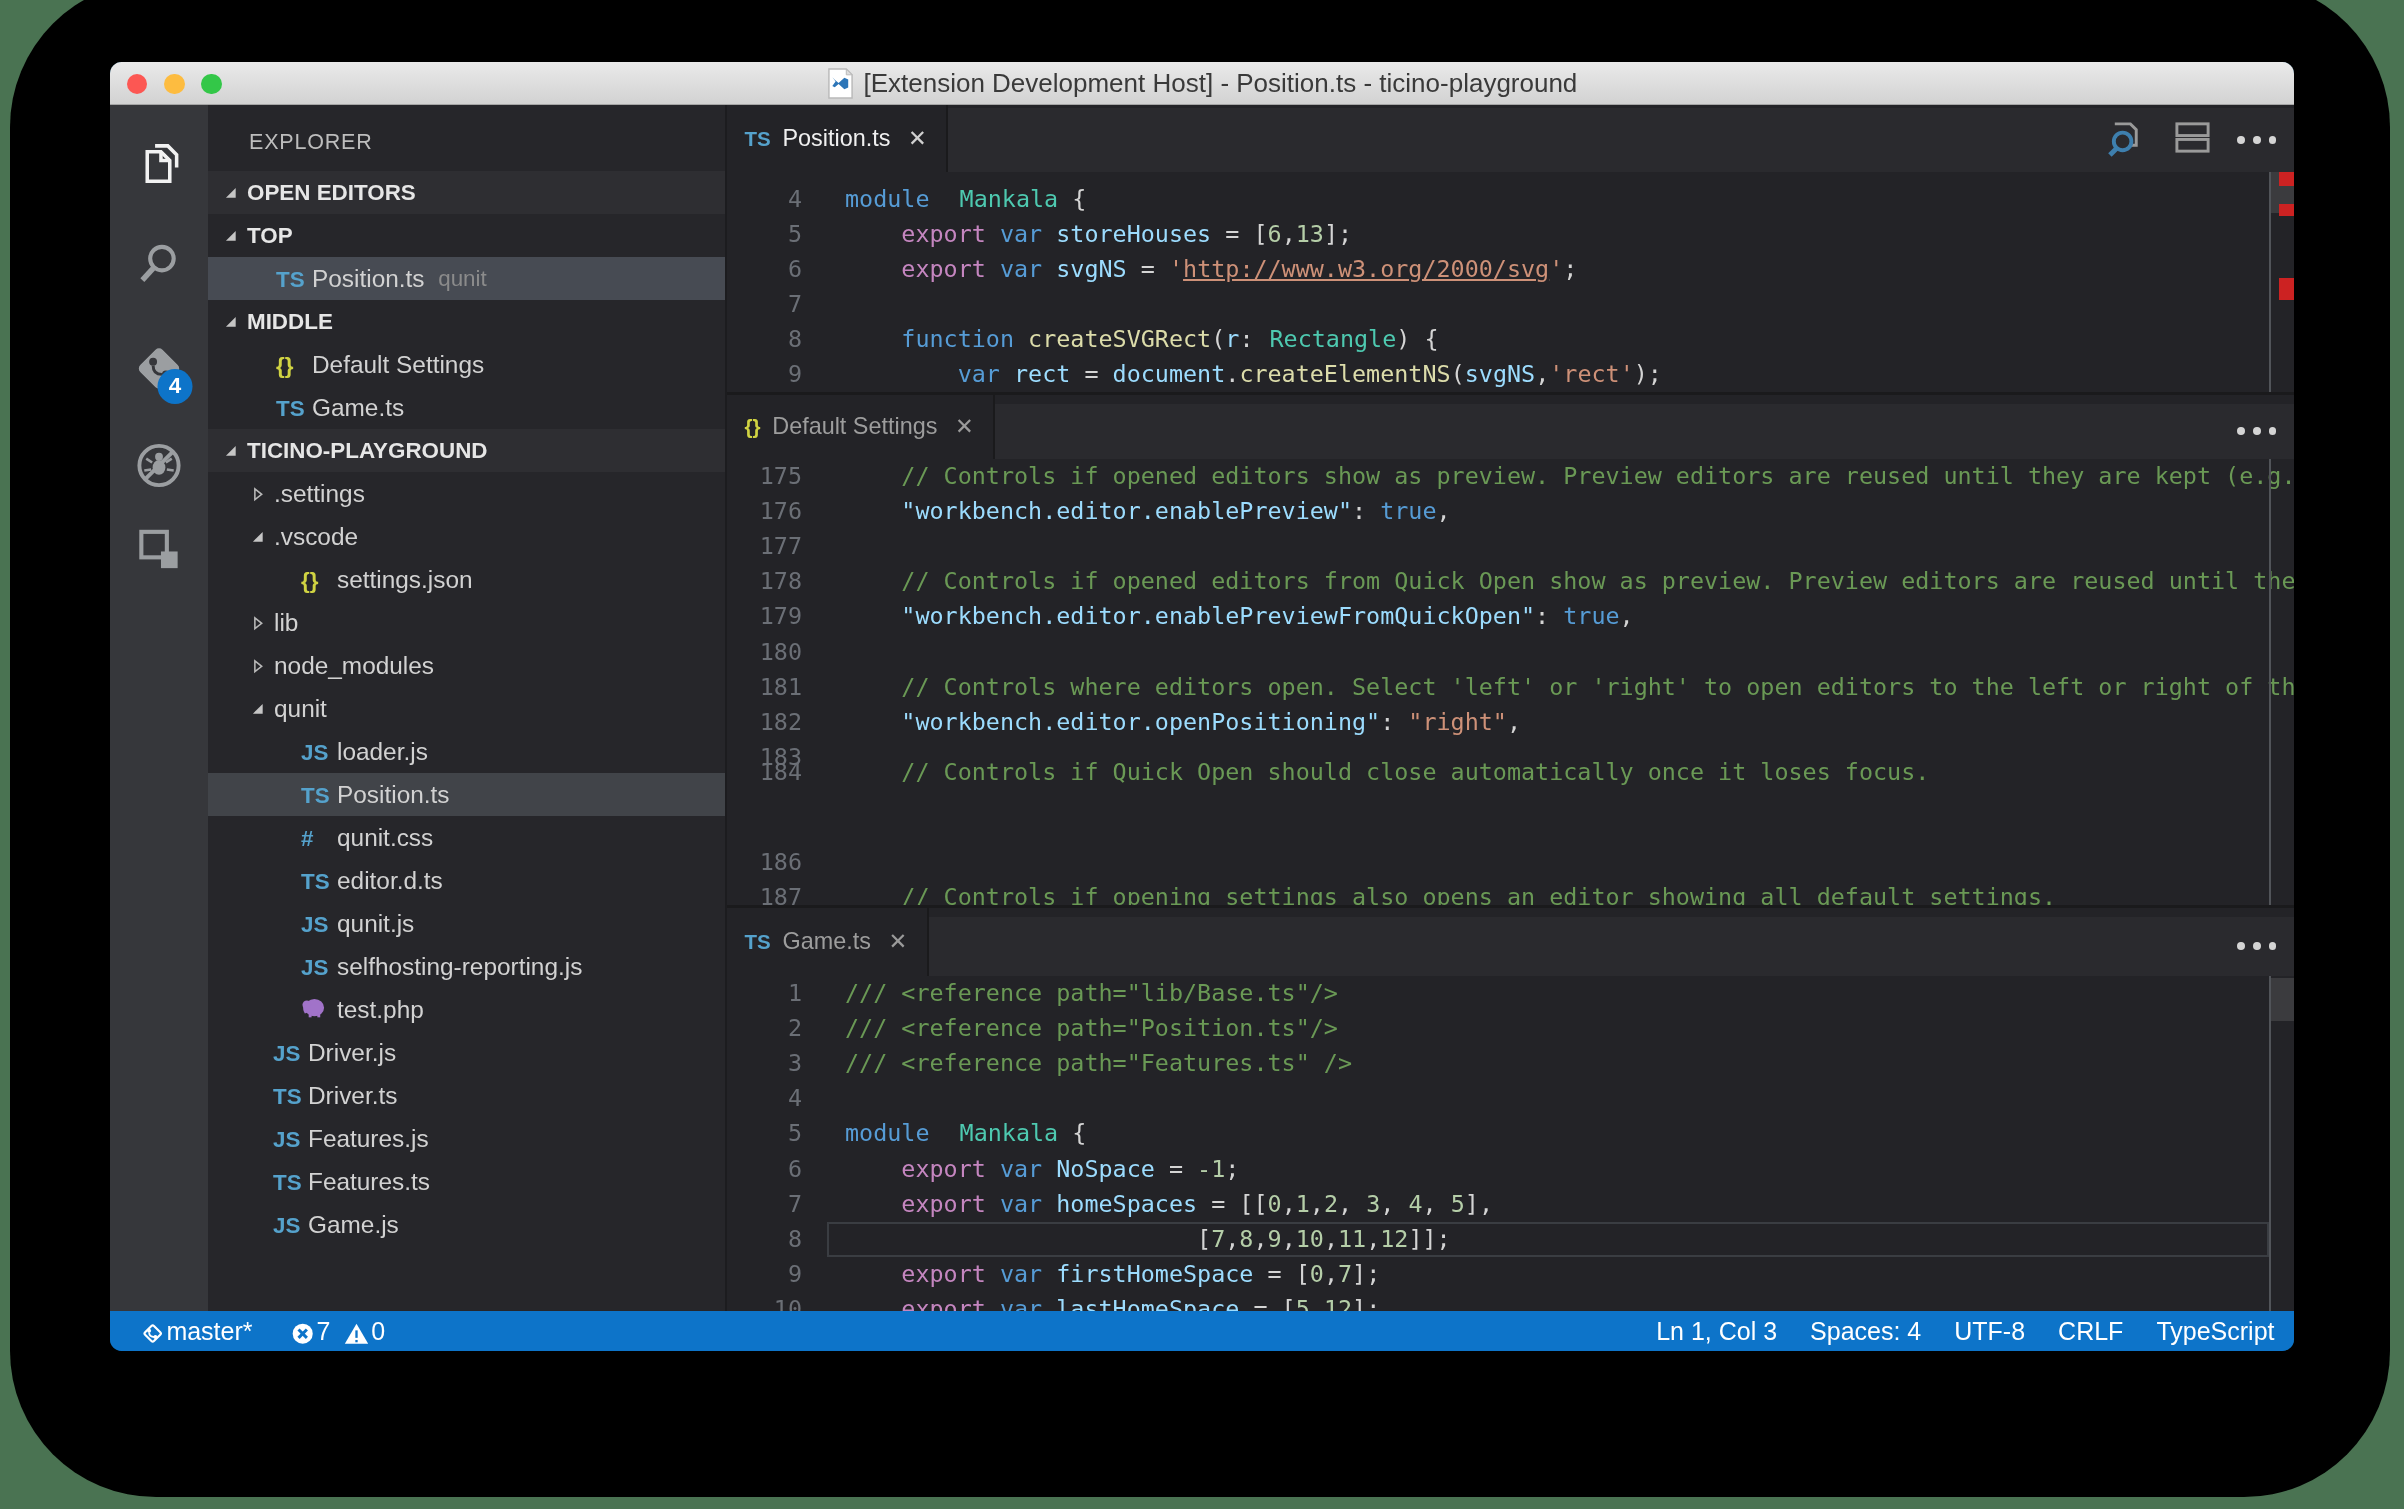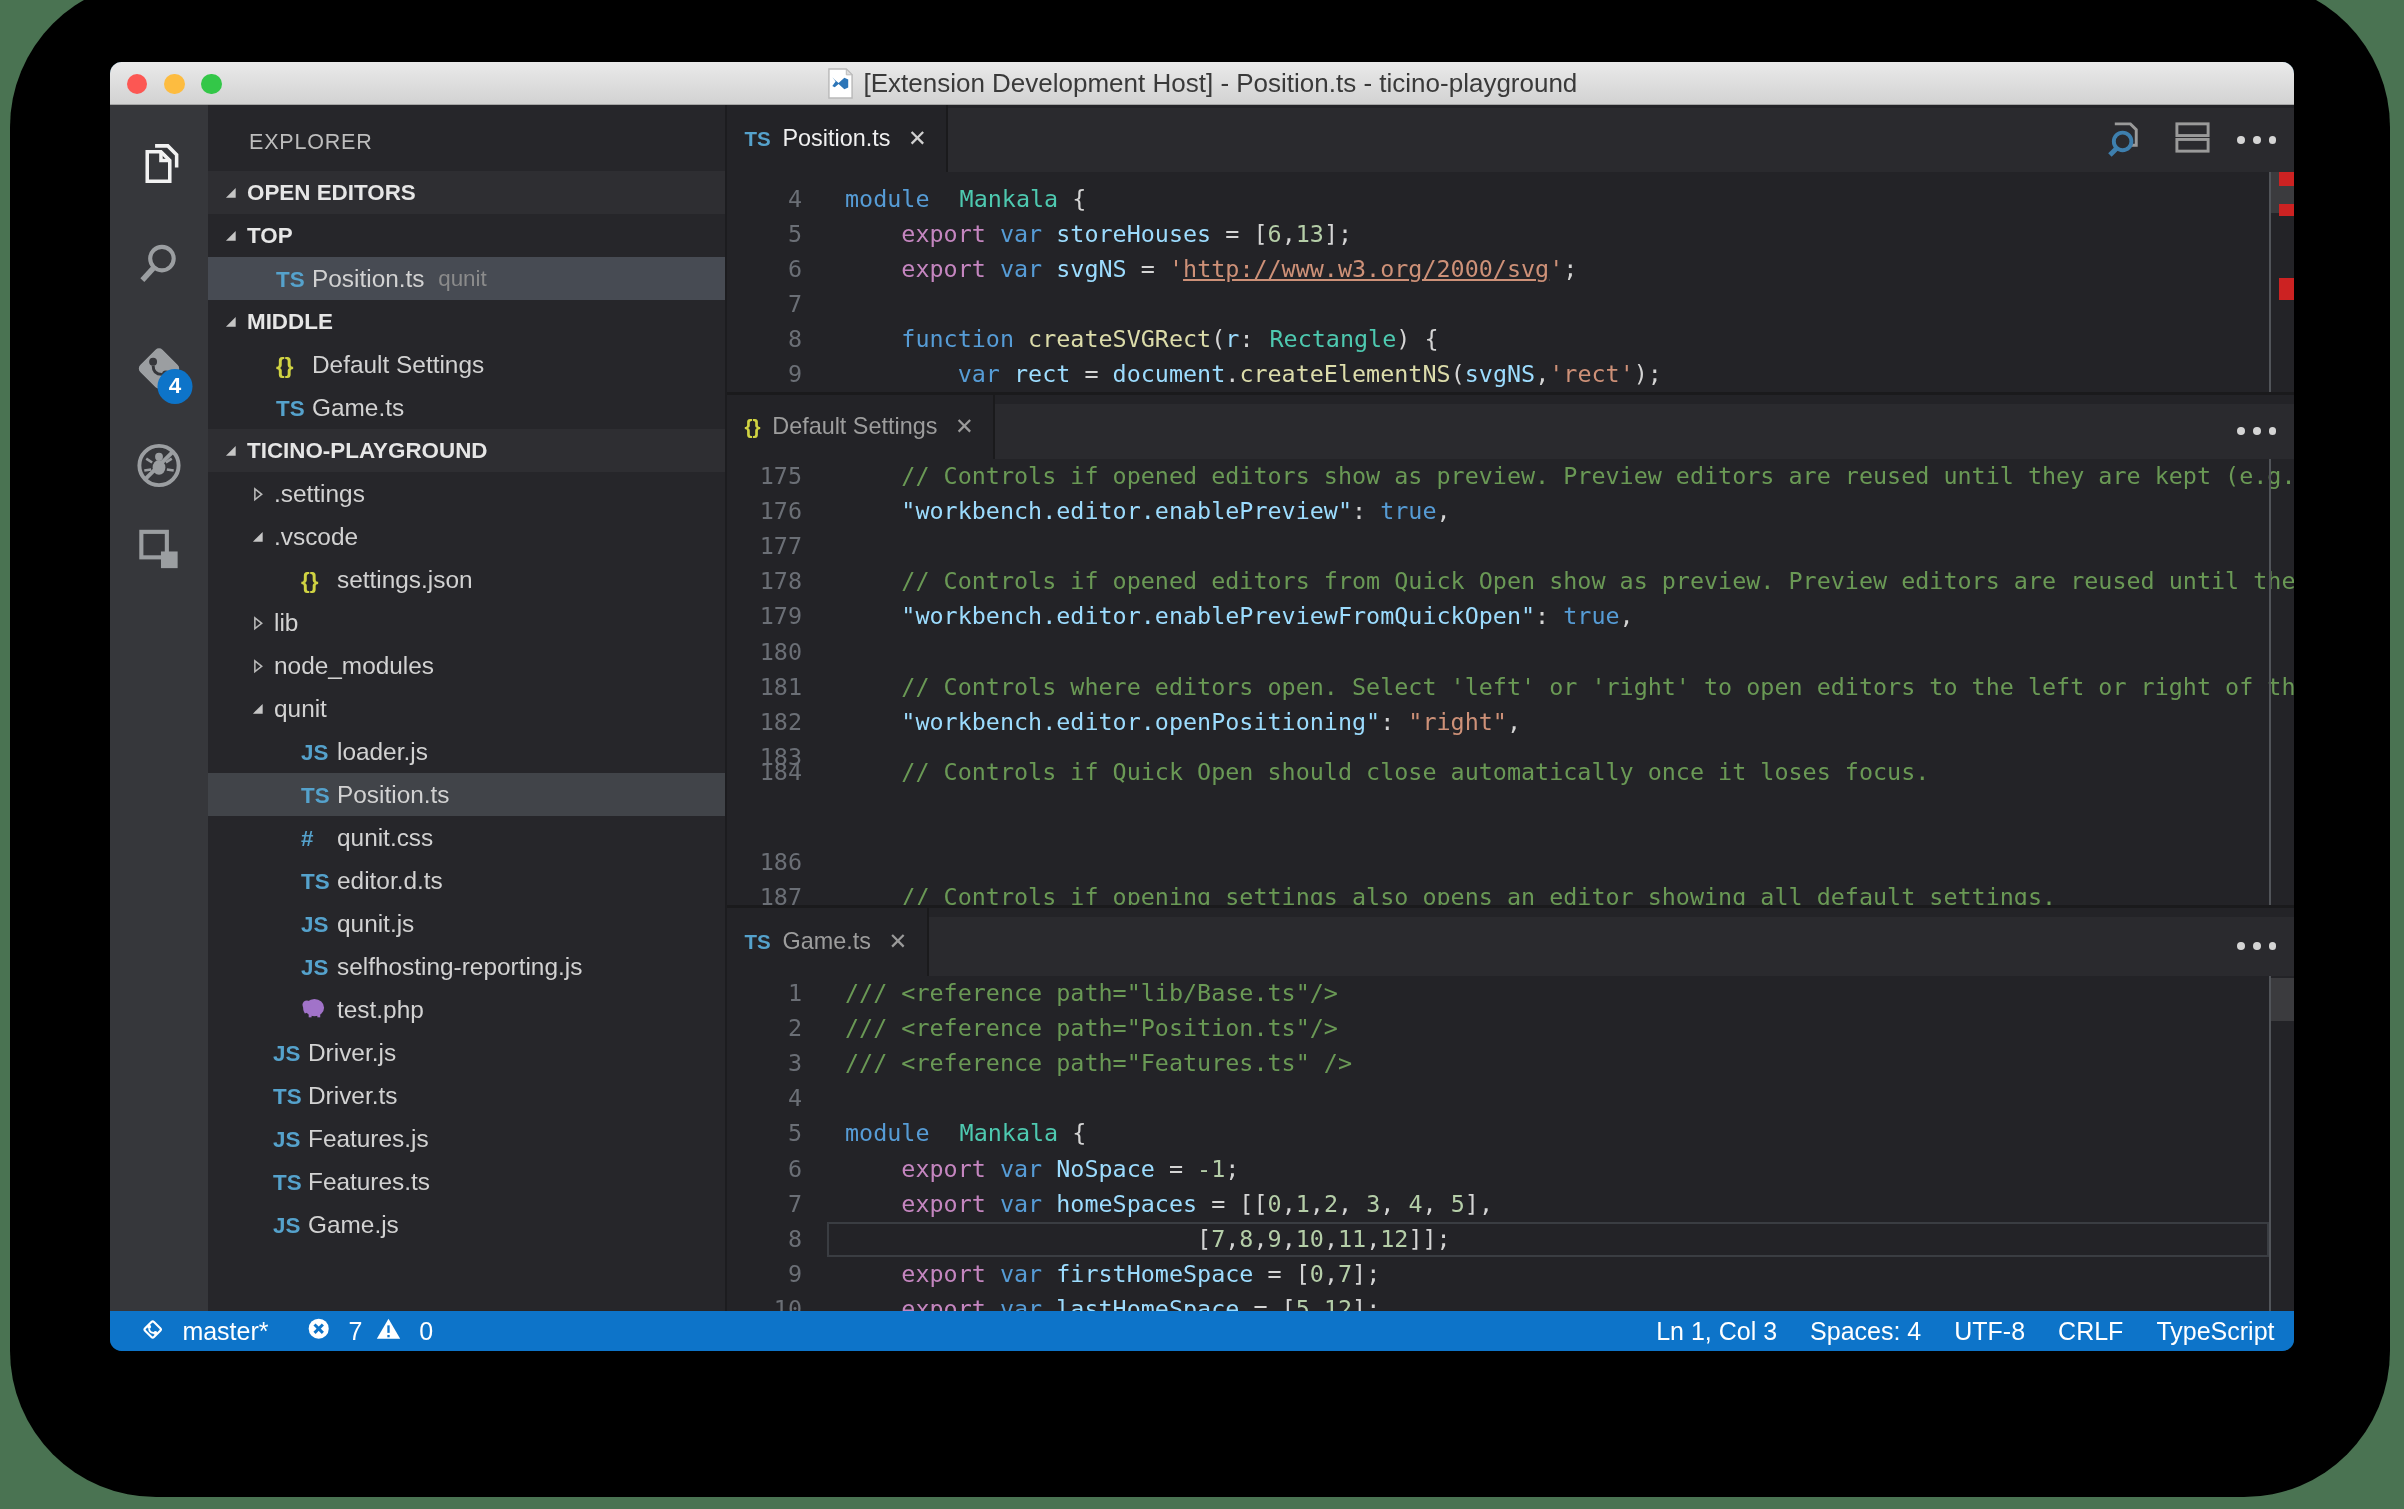--- a/index.html
+++ b/index.html
@@ -52,21 +52,21 @@
   .tok-str { color:#ce9178; } .tok-link { color:#ce9178; text-decoration:underline; }
   .tok-cmt { color:#6a9955; } .tok-pun { color:#d4d4d4; }
   .ruler { position:absolute; width:2px; background:#515459; top:0; bottom:0; left:1542px; }
   .rmark { position:absolute; left:1552px; width:15.6px; background:#cc2222; }
   .slider { position:absolute; left:1544px; right:0; background:rgba(121,121,121,0.28); }
   .curline { position:absolute; left:100px; right:25px; border:2px solid #3a3d42; height:35px; }
   
   #statusbar { flex:0 0 40px; background:#0d74c9; display:flex; align-items:center; color:#fff; font-size:25px; padding:0 19.5px 0 31px; }
   #status-left { display:flex; align-items:center; gap:13.7px; }
   #status-right { margin-left:auto; display:flex; align-items:center; gap:33px; }
-  .sitem { display:flex; align-items:flex-start; gap:18px; }
+  .sitem { display:flex; align-items:flex-end; gap:2px; }
 </style>
 </head>
 <body>
 
 <div id="shadow"></div>
 <div id="window">
   <div id="titlebar">
     <span class="tl" id="tl-close" style="left: 16.6px; background: rgb(252, 87, 83);"></span>
     <span class="tl" id="tl-min" style="left: 54px; background: rgb(253, 188, 64);"></span>
     <span class="tl" id="tl-zoom" style="left: 91px; background: rgb(51, 199, 72);"></span>

